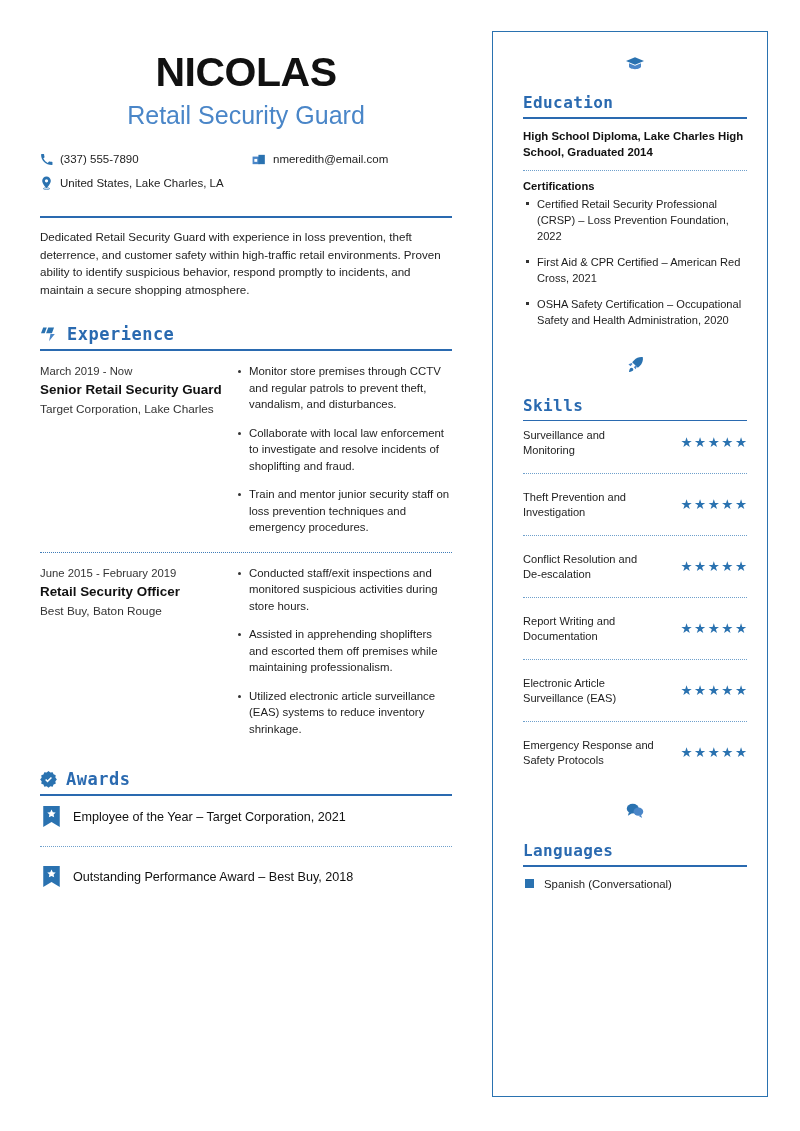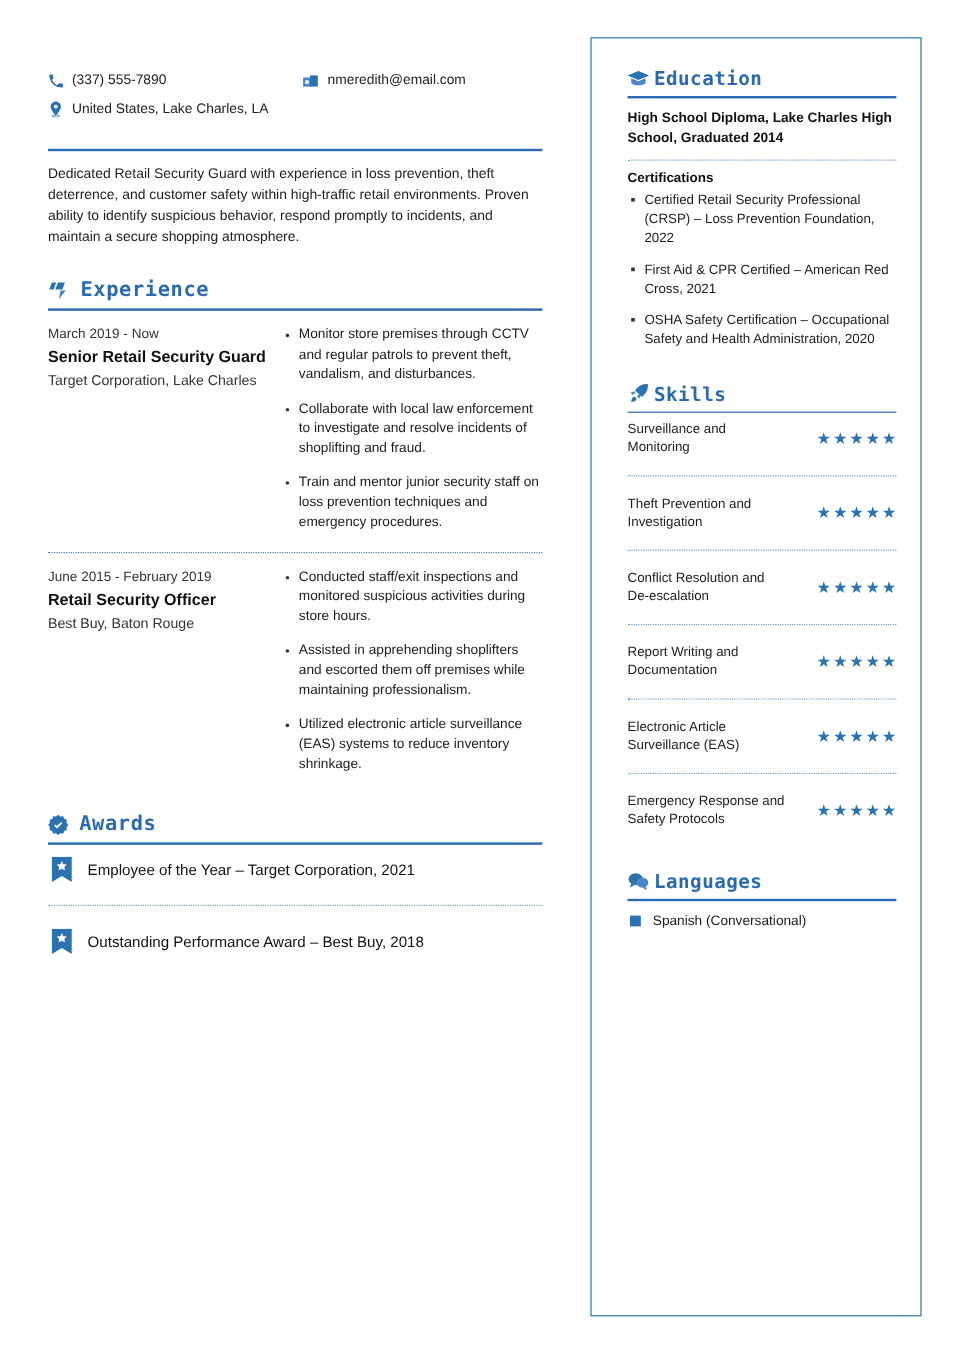--- a/index.html
+++ b/index.html
@@ -95,21 +95,21 @@
 
   
   .right-box {
     position: absolute; left: 492px; top: 31px;
     width: 276px; height: 1066px;
     border: 1.6px solid #2a72b0;
     background: #fff;
   }
   .right-inner { padding: 24px 20px 0 30px; }
   .r-section { margin-bottom: 24px; }
-  .r-sec-head { display: flex; gap: 4px; margin-bottom: 5px; }
+  .r-sec-head { display: flex; gap: 22px; margin-bottom: 5px; flex-direction: column; }
   .r-sec-title {
     font-family: "DejaVu Sans Mono", monospace;
     font-weight: 700; font-size: 16px; letter-spacing: 0.4px; color: #2a6ab0;
   }
   .edu-line { font-size: 11.4px; font-weight: 700; color: #111; line-height: 16.5px; margin-top: 9px; }
   .cert-head { font-size: 11.2px; font-weight: 700; color: #111; margin-top: 4px; margin-bottom: 4px; }
   ul.cert-list { list-style: none; }
   ul.cert-list li {
     position: relative; padding-left: 14px;
     font-size: 11.1px; line-height: 16px; color: #1d1d1d;
@@ -132,20 +132,22 @@
   .lang-sq { width: 9px; height: 9px; background: #2a72b0; flex: 0 0 auto; }
   .lang-txt { font-size: 11.4px; color: #1d1d1d; line-height: 16px; }
 </style>
 </head>
 <body>
 
 <div class="page">
 
   <div class="left-col">
 
+    <div class="name">NICOLAS</div>
+    <div class="job-title">Retail Security Guard</div>
 
     <div class="contact-grid">
       <div class="contact-item">
         <span class="ico">
           <svg width="13" height="13" viewBox="0 0 24 24">
               <path fill="#2a72b0" d="M6.6 10.8c1.7 3.3 4.3 5.9 7.6 7.6l2.5-2.5c.3-.3.8-.4 1.2-.3 1.3.4 2.7.7 4.1.7.6 0 1 .4 1 1V21c0 .6-.4 1-1 1C10.4 22 2 13.6 2 3c0-.6.4-1 1-1h3.7c.6 0 1 .4 1 1 0 1.4.2 2.8.7 4.1.1.4 0 .9-.3 1.2l-2.5 2.5z"></path>
             </svg>
         </span>
         <span class="txt">(337) 555-7890</span>
       </div>

